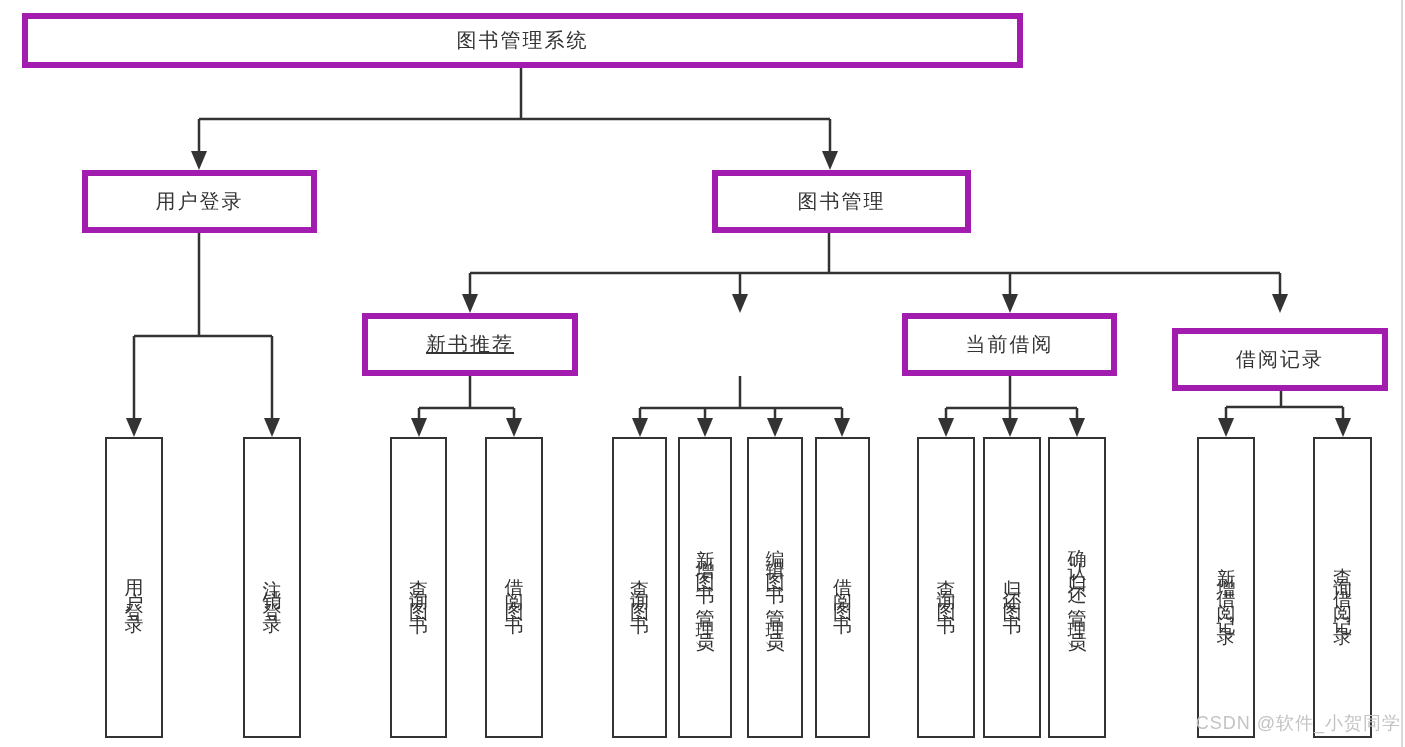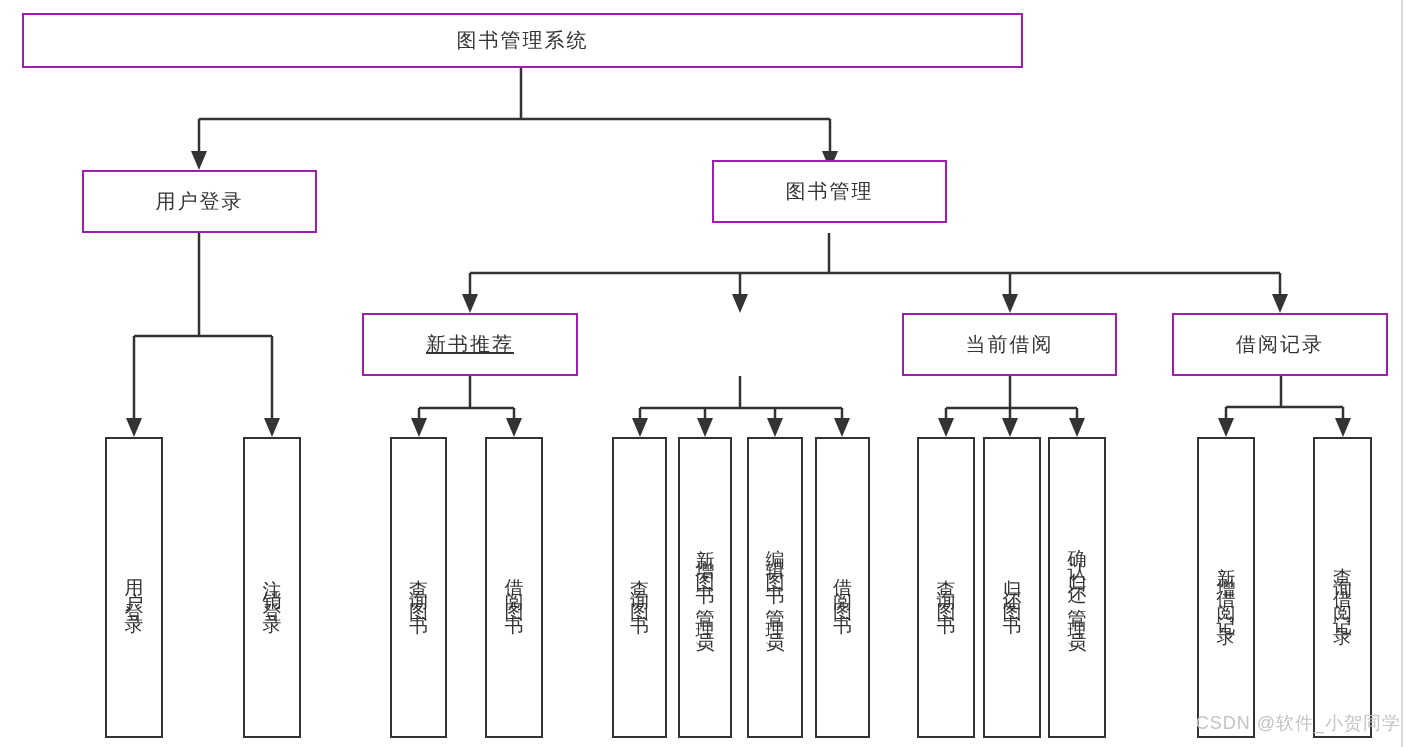--- a/index.html
+++ b/index.html
@@ -19,21 +19,21 @@
     position: absolute;
     left: 0;
     top: 0;
     width: 1405px;
     height: 747px;
     pointer-events: none;
   }
   .box {
     position: absolute;
     box-sizing: border-box;
-    border: 2px solid #a21caf;
+    border: 6px solid #a21caf;
     background: #ffffff;
     display: flex;
     align-items: center;
     justify-content: center;
     color: #333333;
   }
   .box span {
     font-size: 20px;
     letter-spacing: 2px;
     color: #333333;
@@ -122,31 +122,31 @@
     </g>
   </svg>
 
   <div class="box" style="left:22px; top:13px; width:1001px; height:55px;">
     <span>图书管理系统</span>
   </div>
 
   <div class="box" style="left:82px; top:170px; width:235px; height:63px;">
     <span>用户登录</span>
   </div>
-  <div class="box" style="left:712px; top:160px; width:235px; height:63px;">
+  <div class="box" style="left:712px; top:170px; width:259px; height:63px;">
     <span>图书管理</span>
   </div>
 
   <div class="box" style="left:362px; top:313px; width:216px; height:63px;text-decoration:underline;">
     <span>新书推荐</span>
   </div>
   <div class="box" style="left:902px; top:313px; width:215px; height:63px;">
     <span>当前借阅</span>
   </div>
-  <div class="box" style="left:1172px; top:313px; width:216px; height:63px;">
+  <div class="box" style="left:1172px; top:328px; width:216px; height:63px;">
     <span>借阅记录</span>
   </div>
 
   <div class="leaf" style="left:105px; width:58px;">
     <span>用户登录</span>
   </div>
   <div class="leaf" style="left:243px; width:58px;">
     <span>注销登录</span>
   </div>
 

